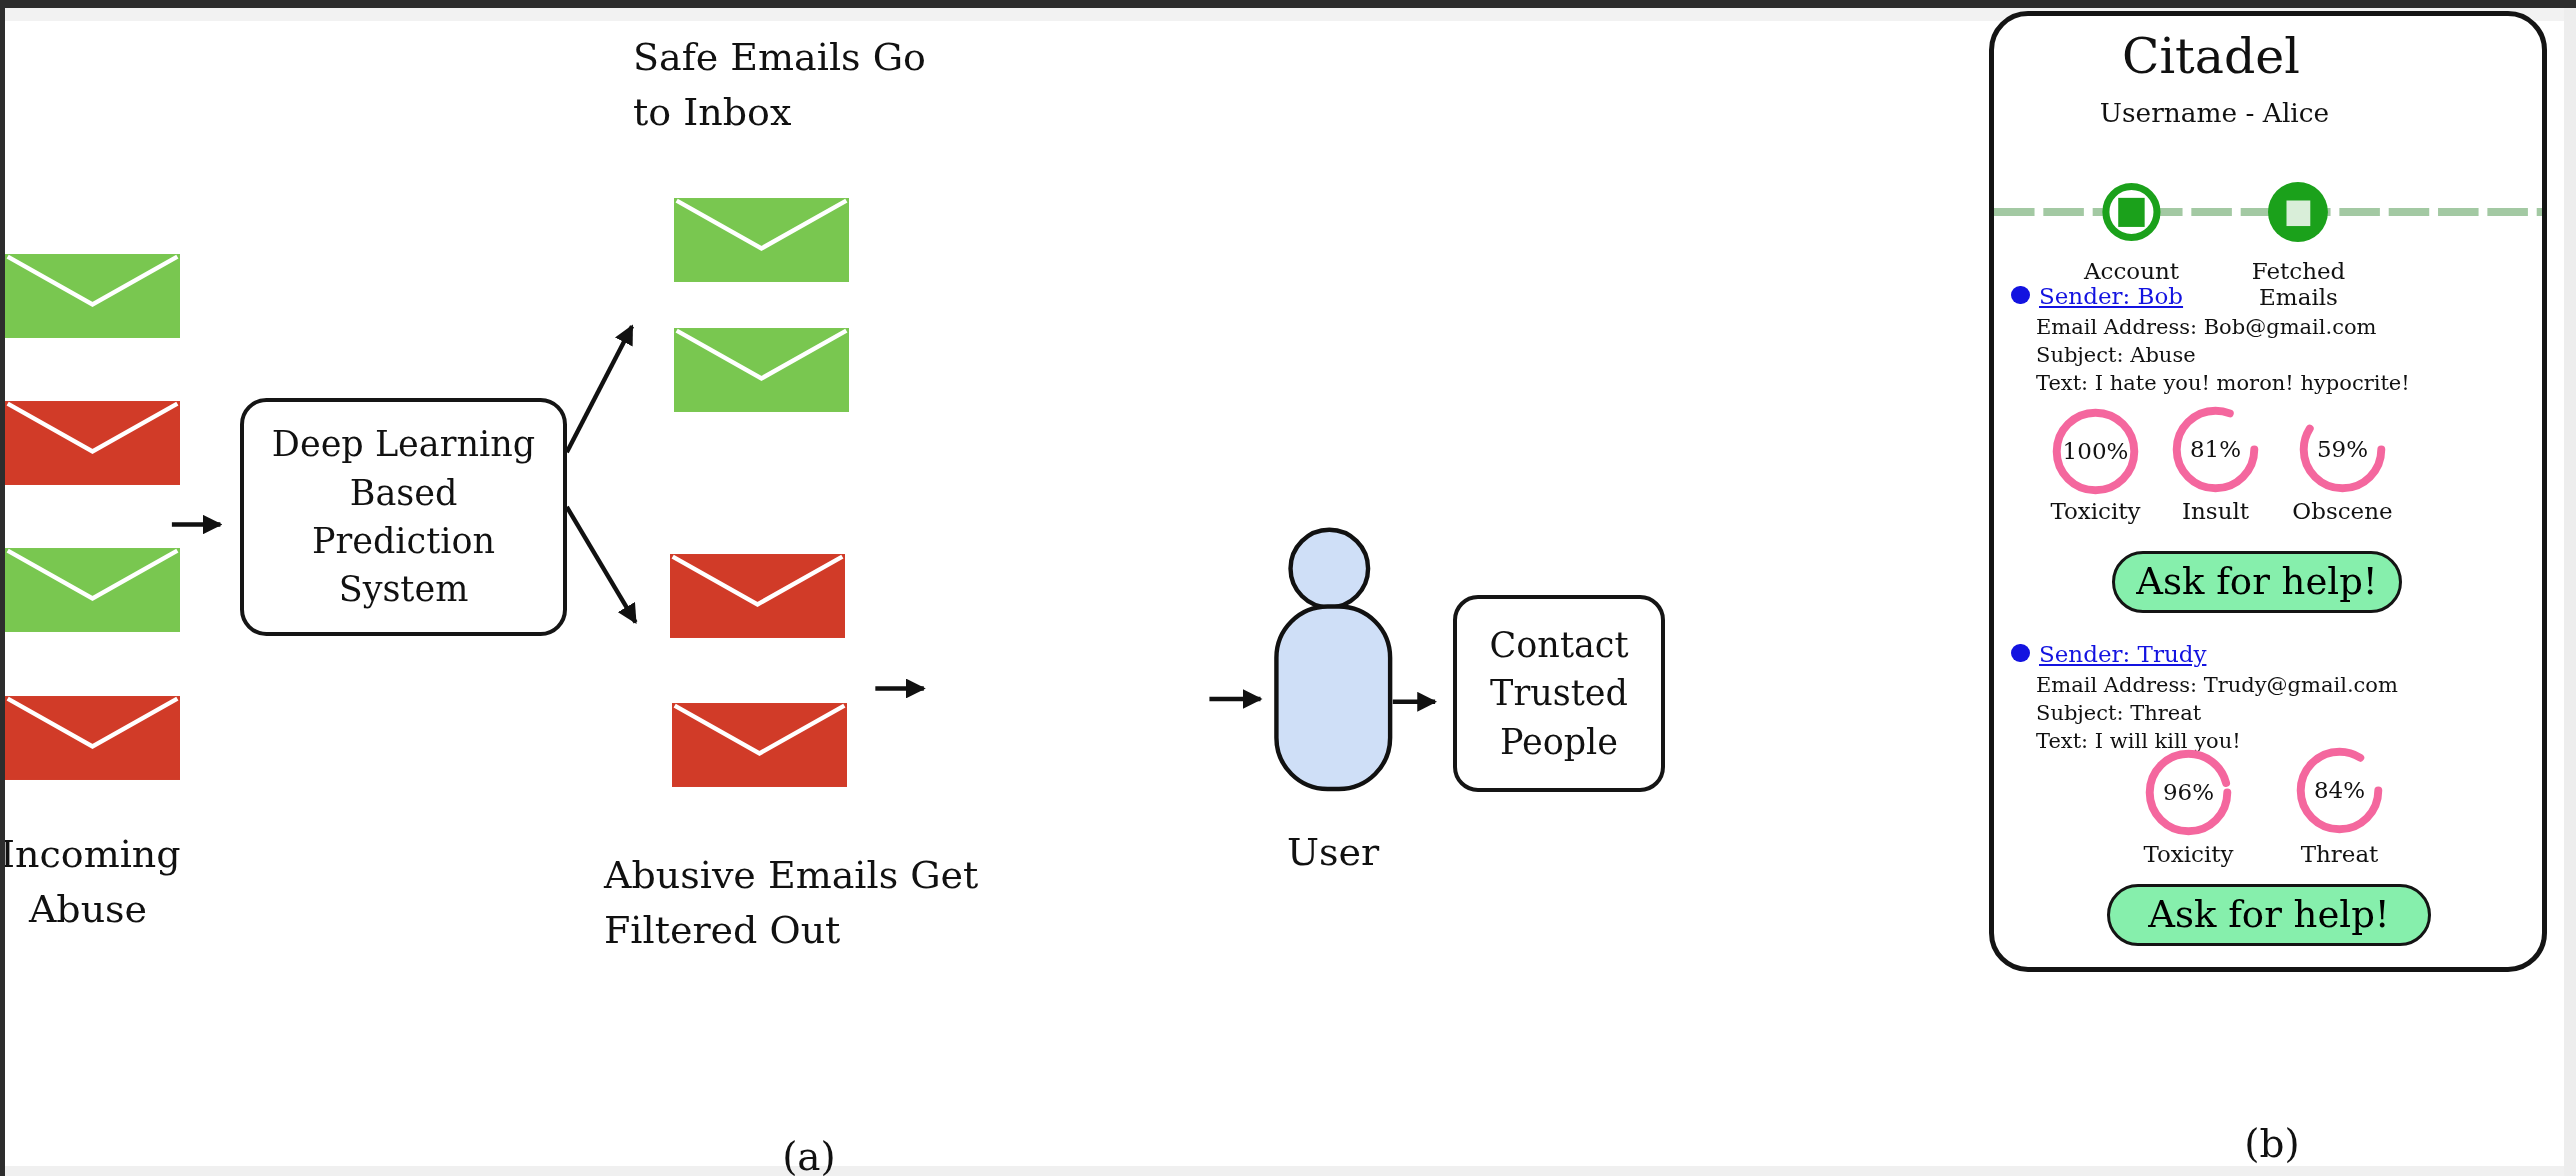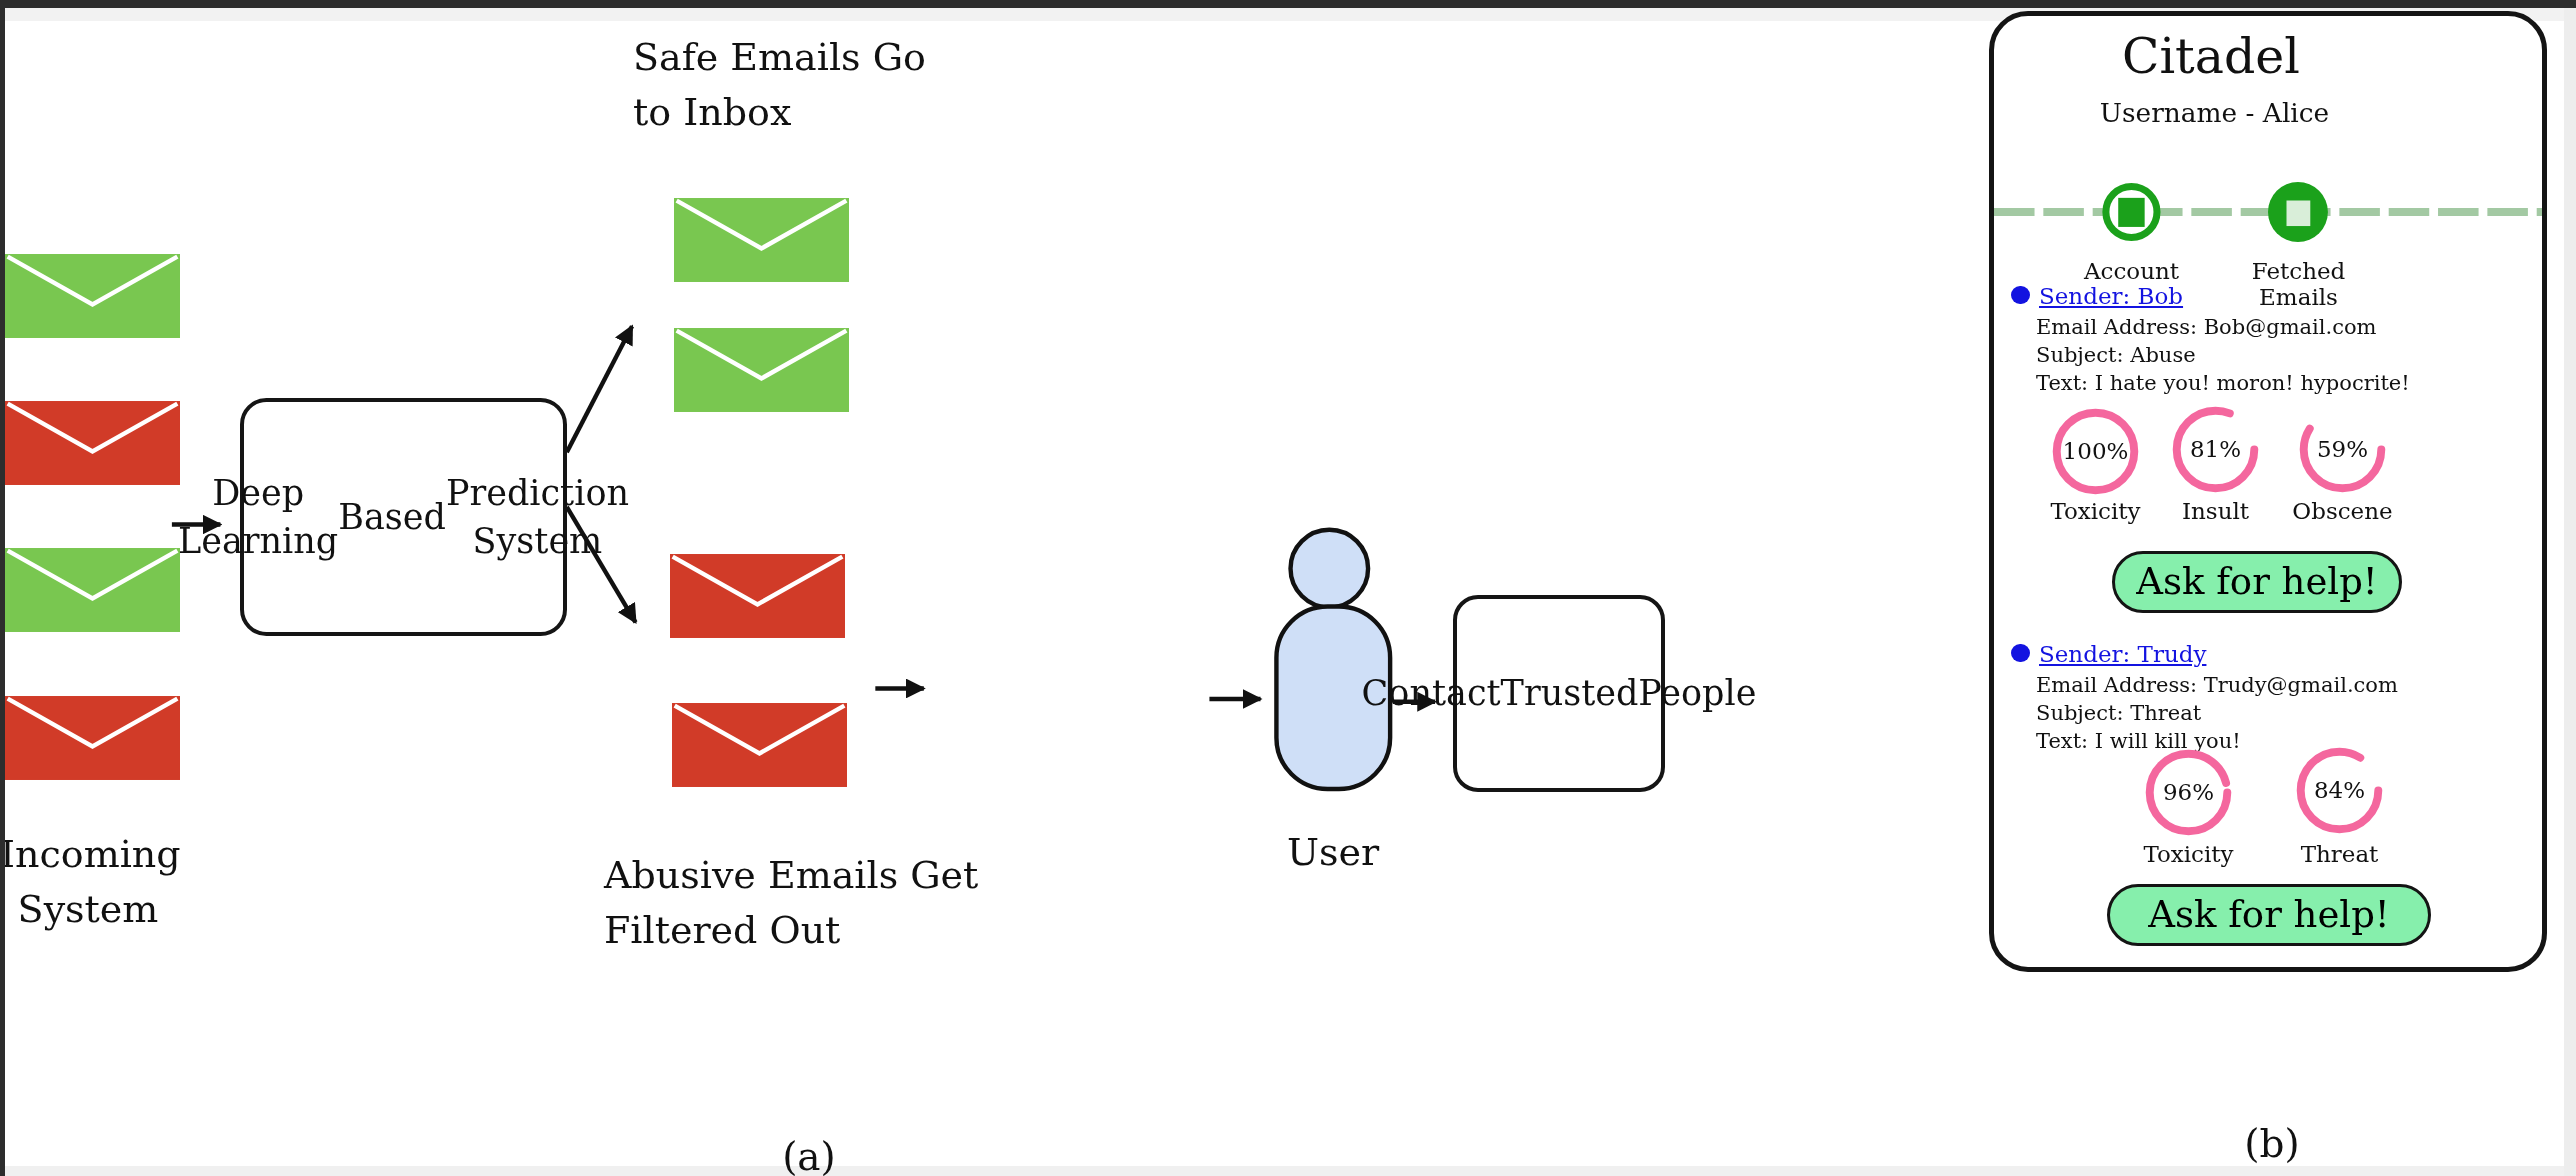--- a/index.html
+++ b/index.html
@@ -13,21 +13,21 @@
   .strip-bottom{left:0;top:1166px;width:2576px;height:9.7px;background:#f0f0f0;z-index:0;}
   .strip-right{left:2564px;top:8px;width:12.3px;height:1168px;background:#ededed;z-index:0;}
 
   
   svg.overlay{left:0;top:0;z-index:1;}
   .env{z-index:1;width:175px;height:84px;}
   .env svg{display:block;}
   .env.green{color:var(--green-envelope);}
   .env.red{color:var(--red-envelope);}
   .fbox{z-index:2;box-sizing:border-box;border:4.4px solid #151515;border-radius:26.4px;background:#fff;
-        display:flex;flex-direction:row;align-items:center;justify-content:center;
+        display:flex;flex-direction:column;align-items:center;justify-content:center;
         text-align:center;font-size:35px;line-height:1.38;}
   .flabel{z-index:2;font-size:38px;line-height:1.45;}
   .caption{z-index:2;font-size:39px;text-align:center;}
 
   
   #panel-b{left:1989px;top:10.6px;width:548px;height:951px;border:5.3px solid #141414;border-radius:39px;
            background:#fff;z-index:2;}
   #panel-b .abs{position:absolute;}
   .pb-title{left:0;top:12.3px;width:434px;text-align:center;font-size:49px;}
   .pb-subtitle{left:0;top:81px;width:441px;text-align:center;font-size:26.4px;}
@@ -134,21 +134,21 @@
     <div>Trusted</div>
     <div>People</div>
   </div>
 
   <div class="abs flabel" style="left:633px;top:30px">
     <div>Safe Emails Go</div>
     <div>to Inbox</div>
   </div>
   <div class="abs flabel" style="left:0px;top:827px;width:176px;text-align:center">
     <div>Incoming</div>
-    <div>System</div>
+    <div>Abuse</div>
   </div>
   <div class="abs flabel" style="left:604px;top:848px">
     <div>Abusive Emails Get</div>
     <div>Filtered Out</div>
   </div>
   <div class="abs flabel" style="left:1280px;top:825px;width:106px;text-align:center">User</div>
   <div class="abs caption" style="left:756px;top:1134px;width:106px">(a)</div>
 
   <div class="abs" id="panel-b">
     <div class="abs pb-title">Citadel</div>

